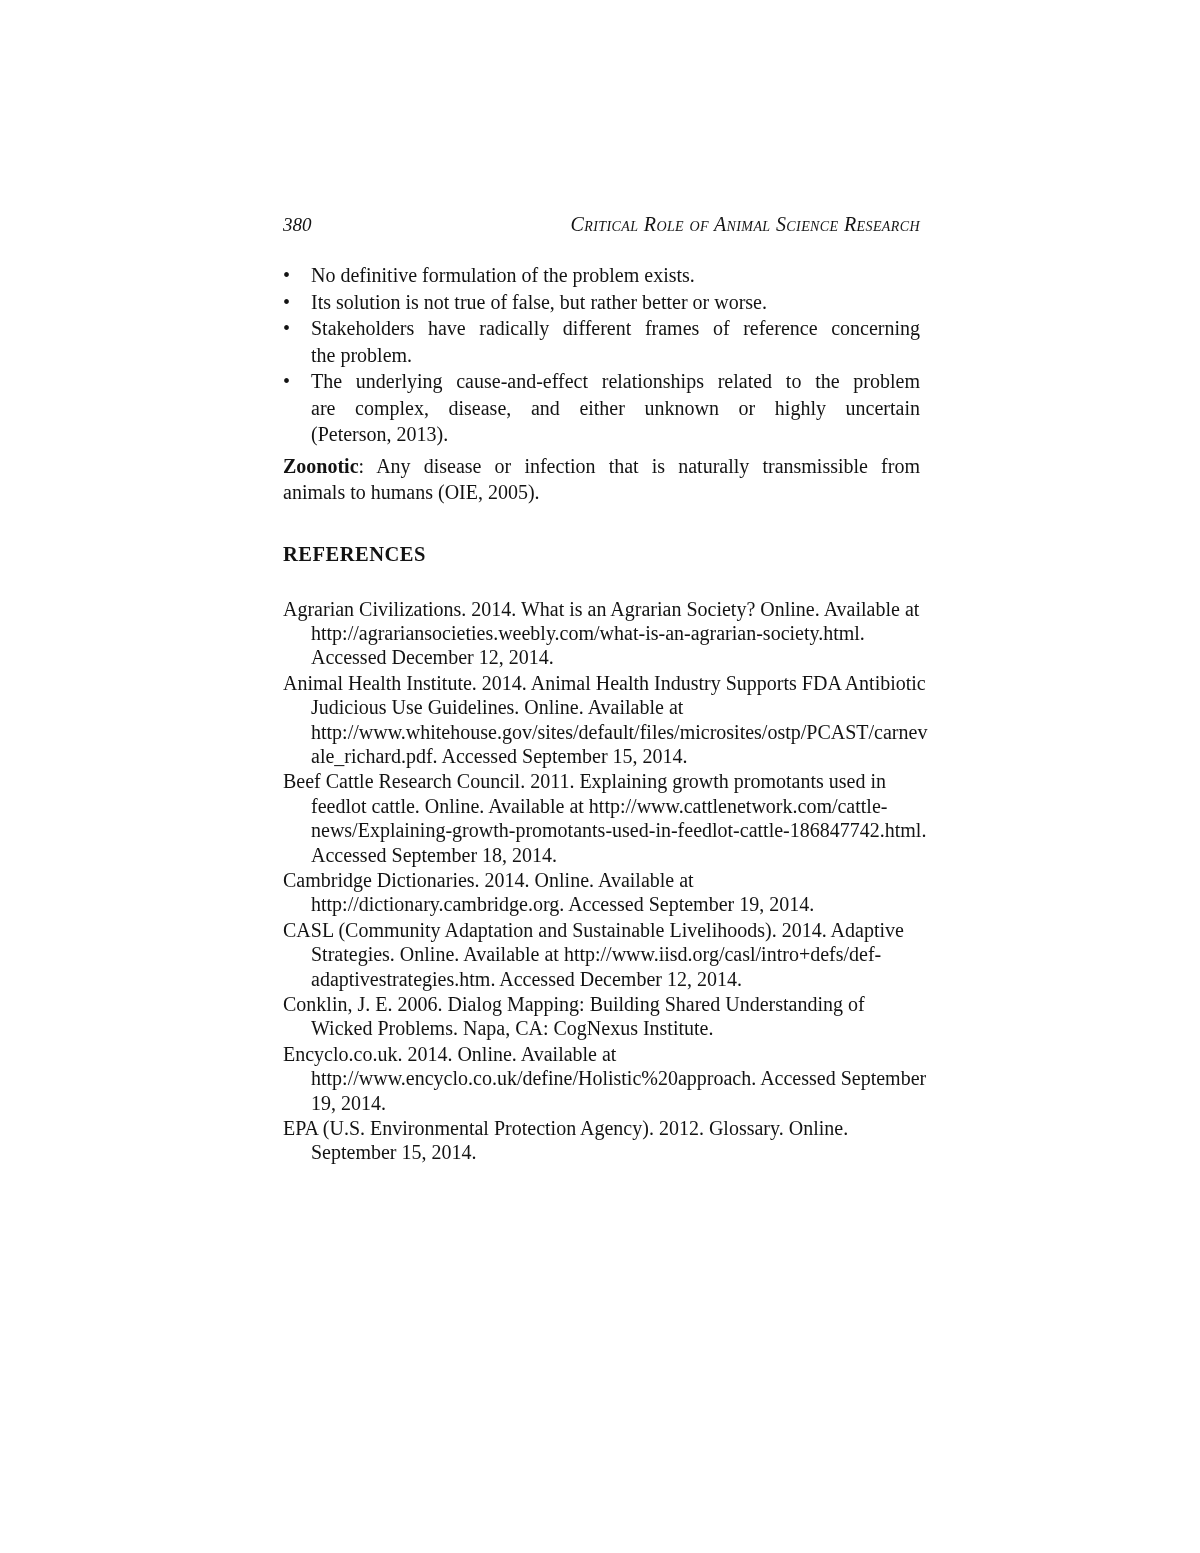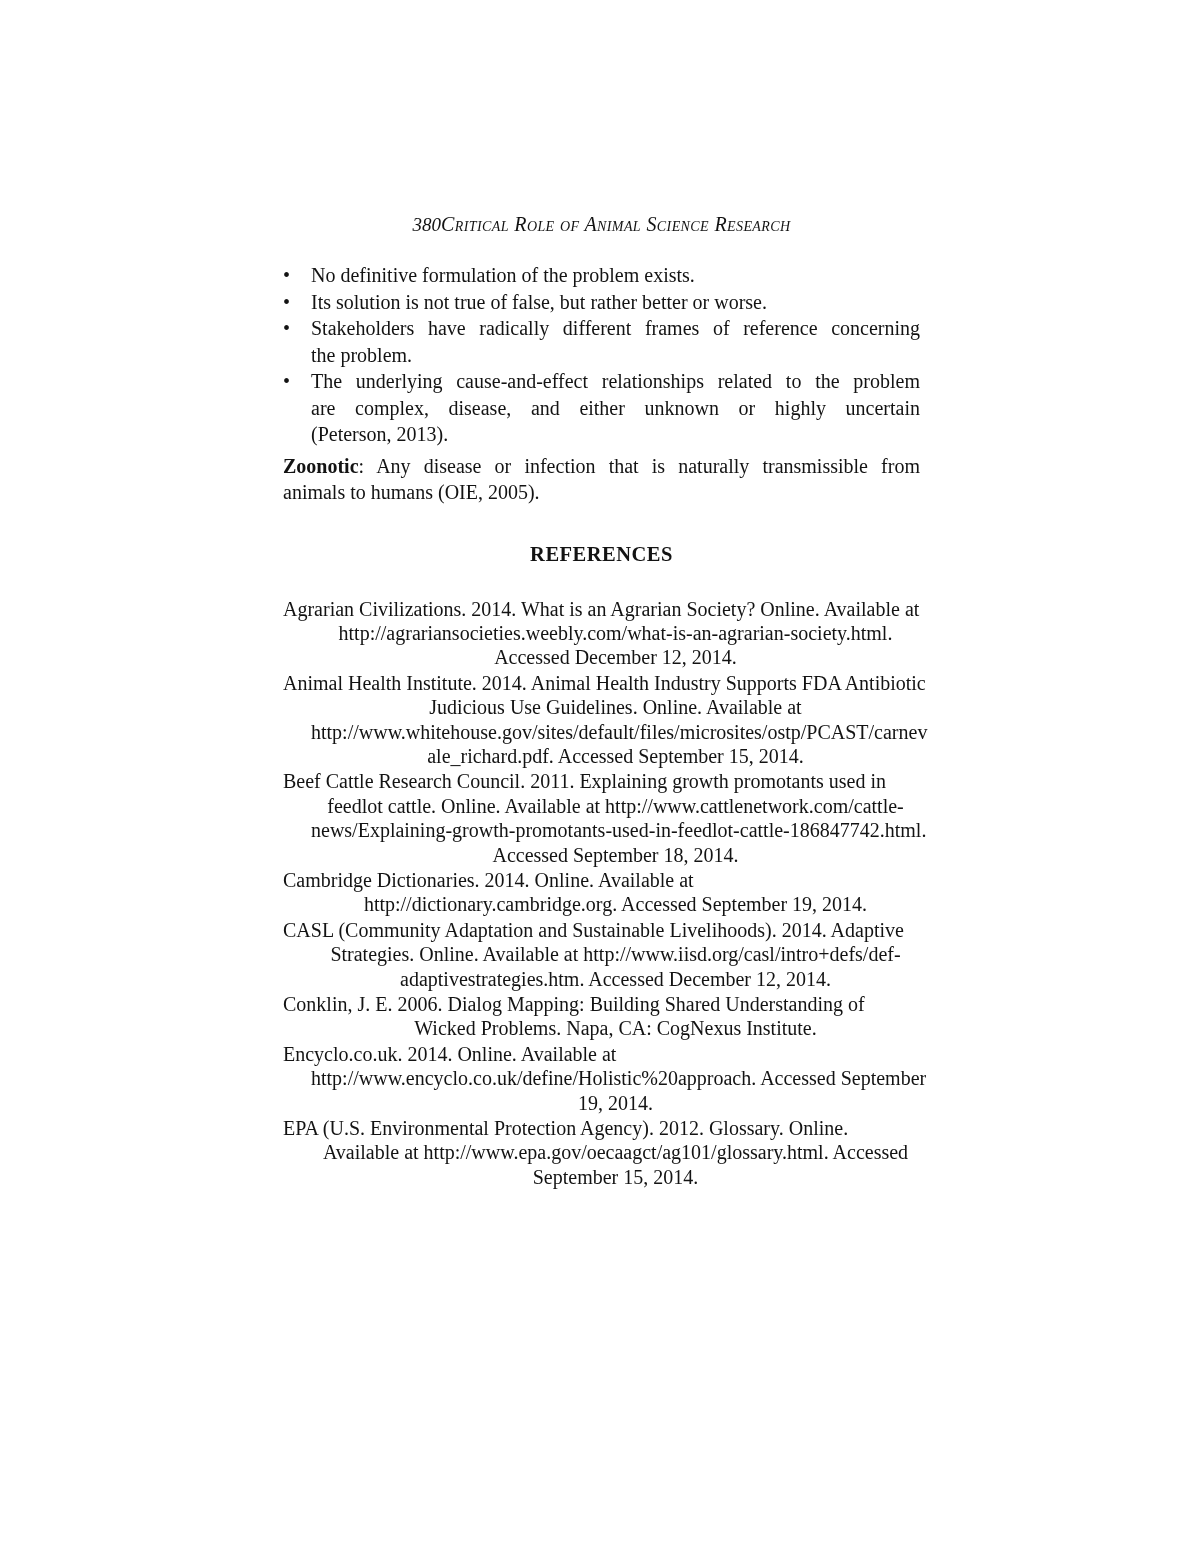--- a/index.html
+++ b/index.html
@@ -14,21 +14,21 @@
   }
   .page {
     position: absolute;
     left: 283px;
     top: 214px;
     width: 637px;
   }
   
   .hdr {
     display: flex;
-    justify-content: center;
+    justify-content: space-between;
     align-items: baseline;
     height: 20px;
     line-height: 20px;
   }
   .folio {
     font-style: italic;
     font-size: 19px;
   }
   .rtitle {
     font-style: italic;
@@ -64,40 +64,39 @@
     font-size: 20px;
     line-height: 26.5px;
   }
   .definition strong {
     font-weight: bold;
     margin-top: 24px;
   }
   
   .ref-heading {
     margin: 35px 0 0 0;
-    text-align: center;
+    text-align: left;
     font-weight: bold;
     font-size: 20.5px;
     line-height: 26px;
     letter-spacing: 0.5px;
   }
   .refs {
     margin-top: 30px;
   }
   .ref-entry {
     margin-bottom: 1px;
     font-size: 20px;
     line-height: 24.4px;
   }
   .ref-line {
     white-space: nowrap;
   }
   .ref-line.cont {
     padding-left: 28px;
-    text-align: center;
   }
 </style>
 </head>
 <body>
 
 <div class="page">
 
   <div class="hdr">
     <span class="folio">380</span>
     <span class="rtitle">Critical Role of Animal Science Research</span>
@@ -171,18 +170,17 @@
         <div class="ref-line">Conklin, J. E. 2006. Dialog Mapping: Building Shared Understanding of</div>
         <div class="ref-line cont">Wicked Problems. Napa, CA: CogNexus Institute.</div>
       </div>
       <div class="ref-entry">
         <div class="ref-line">Encyclo.co.uk. 2014. Online. Available at</div>
         <div class="ref-line cont">http://www.encyclo.co.uk/define/Holistic%20approach. Accessed September</div>
         <div class="ref-line cont">19, 2014.</div>
       </div>
       <div class="ref-entry">
         <div class="ref-line">EPA (U.S. Environmental Protection Agency). 2012. Glossary. Online.</div>
-        <div class="ref-line cont">Available at http://www.epa.gov/oecaagct/ag101/glossary.html. Accessed</div>
         <div class="ref-line cont">September 15, 2014.</div>
       </div>
     </div>
 
 </div>
 
 </body></html>

